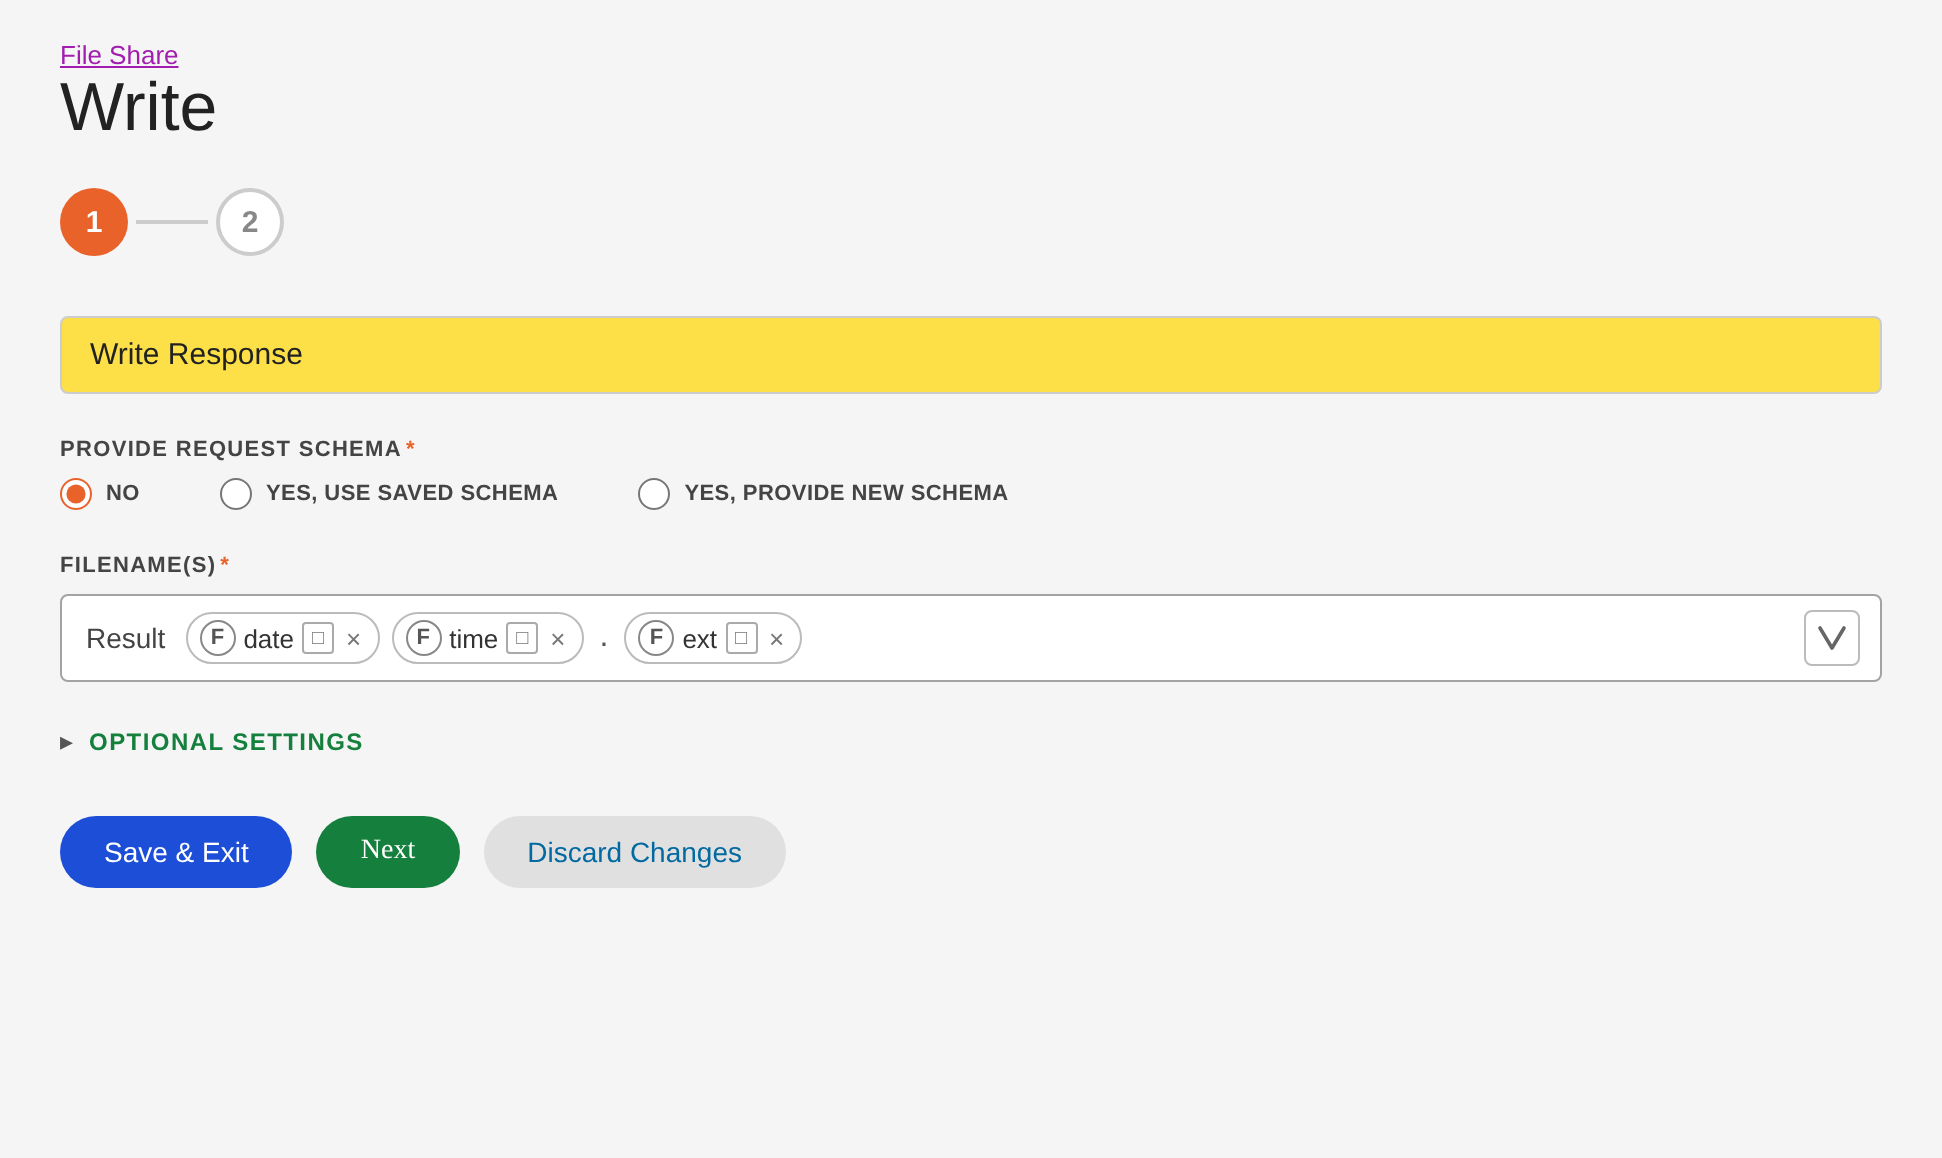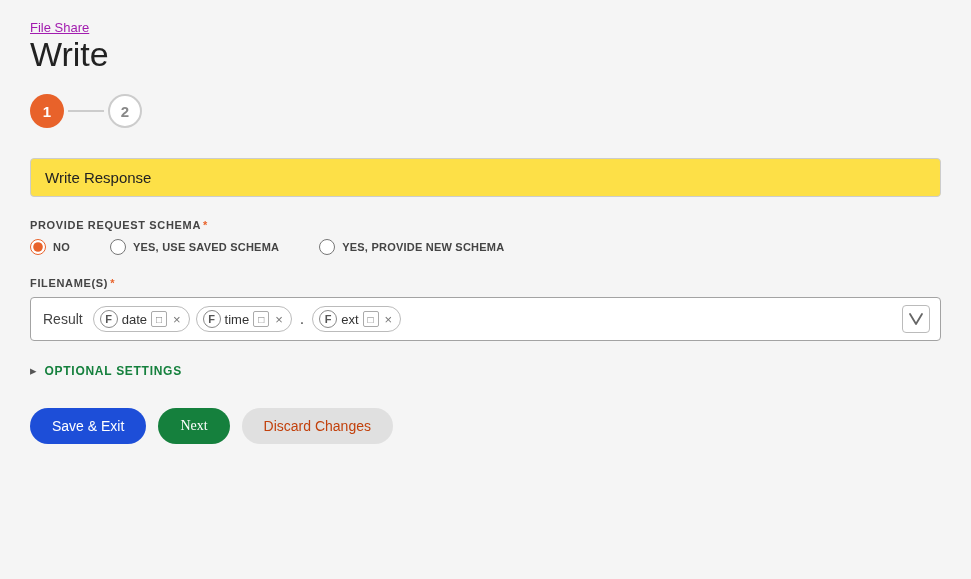--- a/index.html
+++ b/index.html
@@ -224,21 +224,21 @@
       background: #1d4ed8;
       color: #fff;
     }
     .btn-next {
       background: #15803d;
       color: #fff;
       font-family: Liberation Serif, serif;
     }
     .btn-discard {
       background: #e0e0e0;
-      color: #c2410c;
+      color: #0369a1;
     }
   </style>
 </head>
 <body>
 
 <div class="page-container">
 
   <div class="breadcrumb">File Share</div>
 
   <h1 class="page-title">Write</h1>

